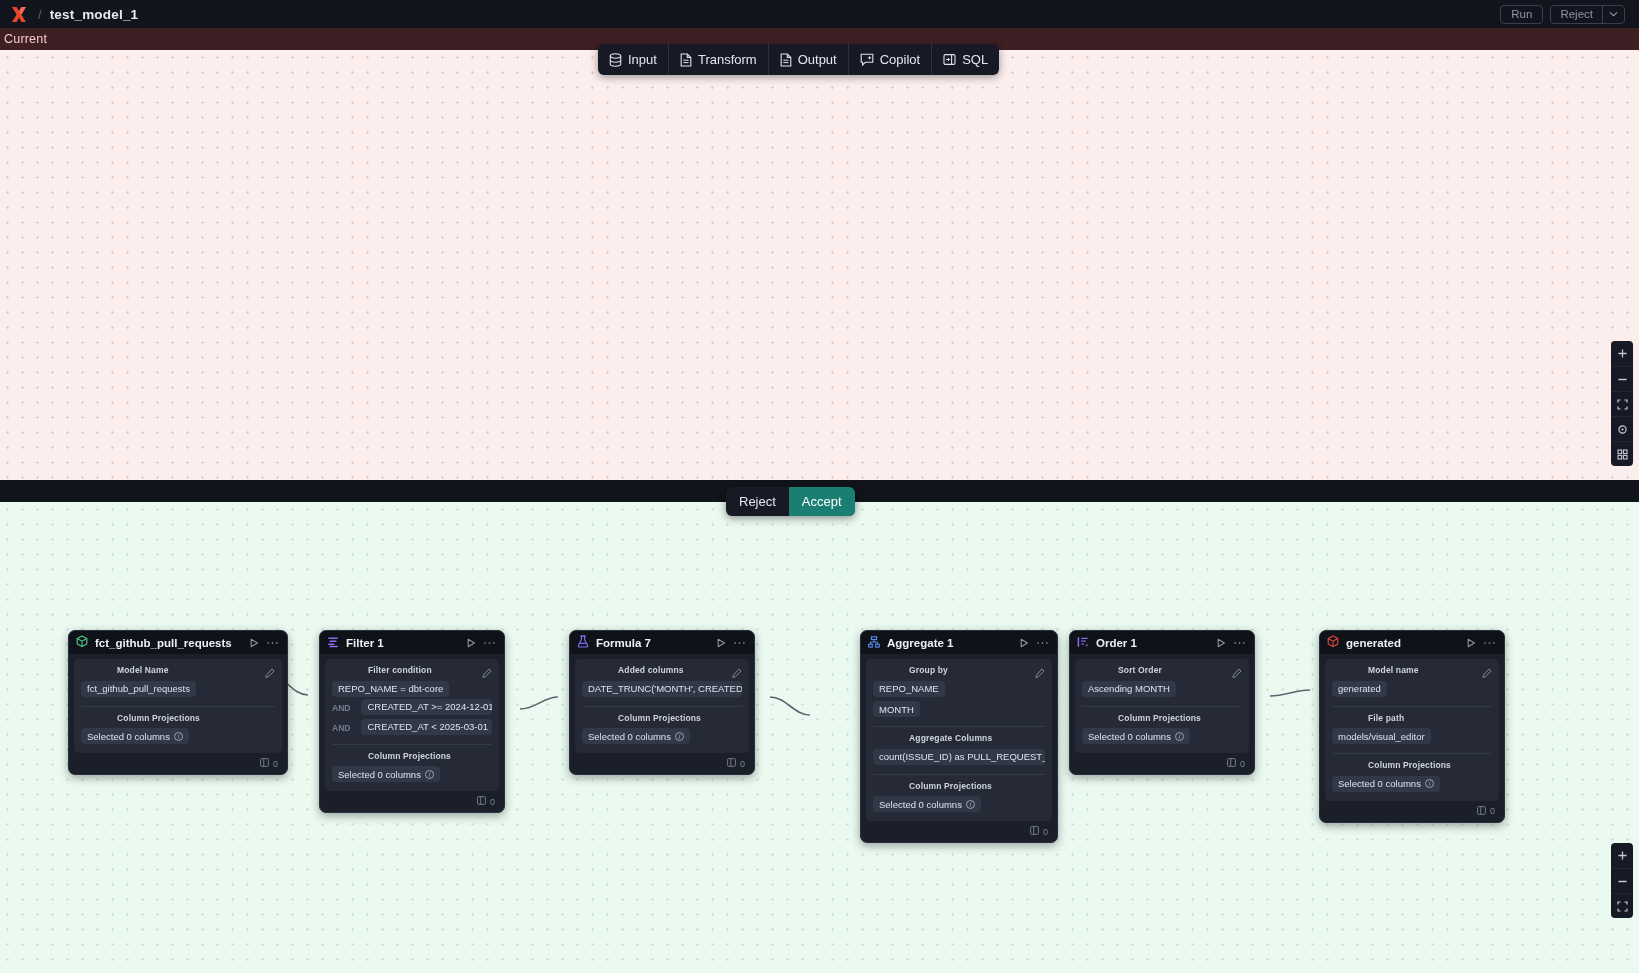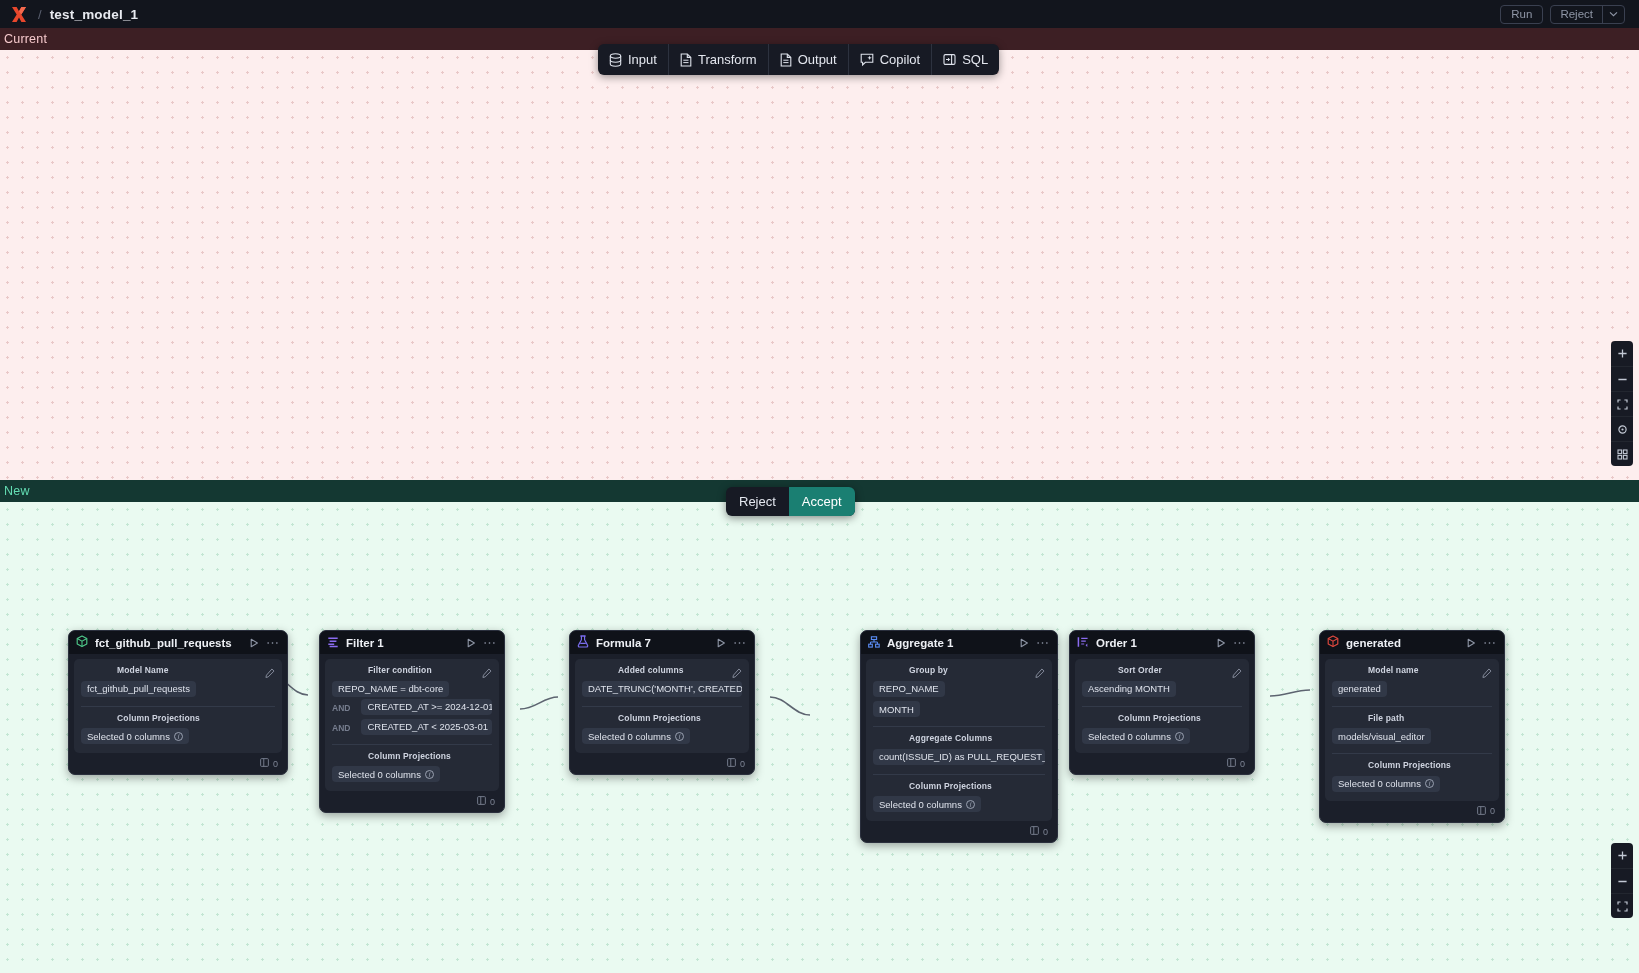--- a/index.html
+++ b/index.html
@@ -268,21 +268,20 @@
     <svg width="11" height="11" viewBox="0 0 11 11">
       <rect x="1" y="1" width="3.6" height="3.6" stroke="#c2c8d4" stroke-width="1.1" fill="none"></rect>
       <rect x="6.4" y="1" width="3.6" height="3.6" stroke="#c2c8d4" stroke-width="1.1" fill="none"></rect>
       <rect x="1" y="6.4" width="3.6" height="3.6" stroke="#c2c8d4" stroke-width="1.1" fill="none"></rect>
       <rect x="6.4" y="6.4" width="3.6" height="3.6" stroke="#c2c8d4" stroke-width="1.1" fill="none"></rect>
     </svg>
   </div>
 </div>
 
 <div class="panel panel-new">
-  <div class="panel-label lbl-new">New</div>
   <div class="canvas canvas-new">
 
     <svg class="edge" style="left:0;top:0;width:1639px;height:471px;">
       <path d="M270 173 C285 173 292 193 308 193"></path>
       <path d="M520 207 C536 207 543 195 558 195"></path>
       <path d="M770 195 C786 195 794 213 810 213"></path>
       <path d="M1002 213 C1018 213 1024 194 1040 194"></path>
       <path d="M1270 194 C1286 194 1294 188 1310 188"></path>
     </svg>
 

